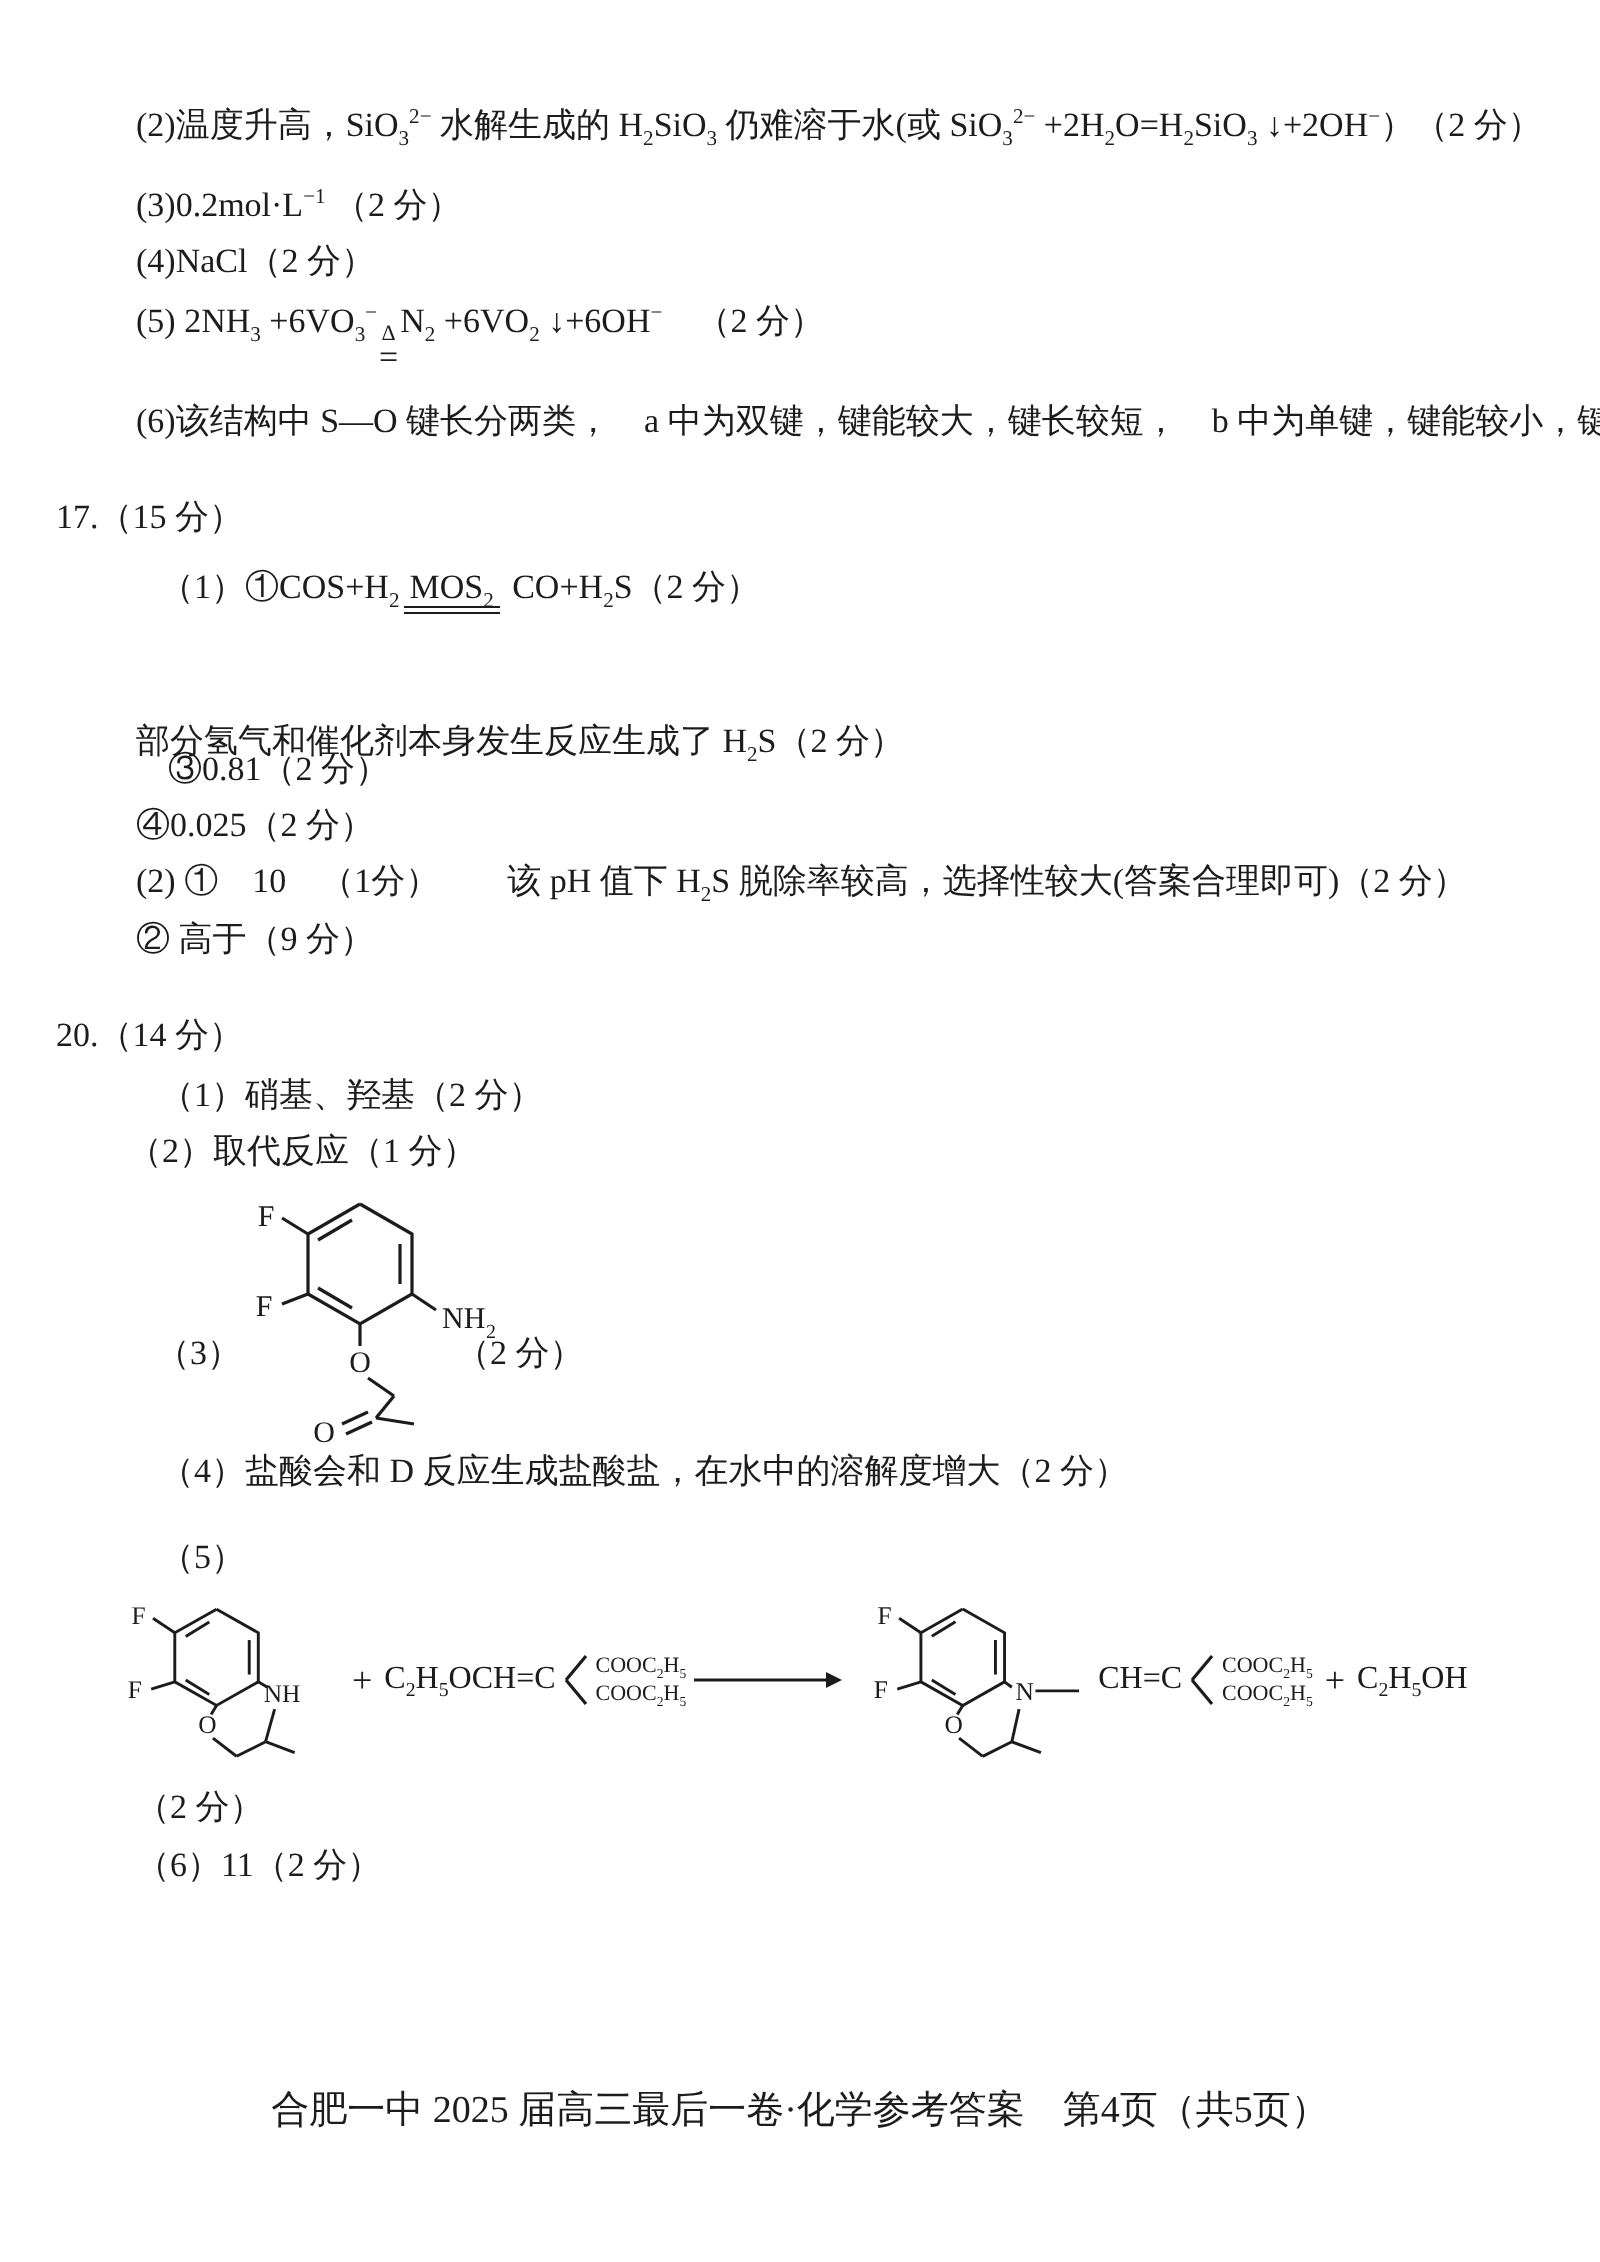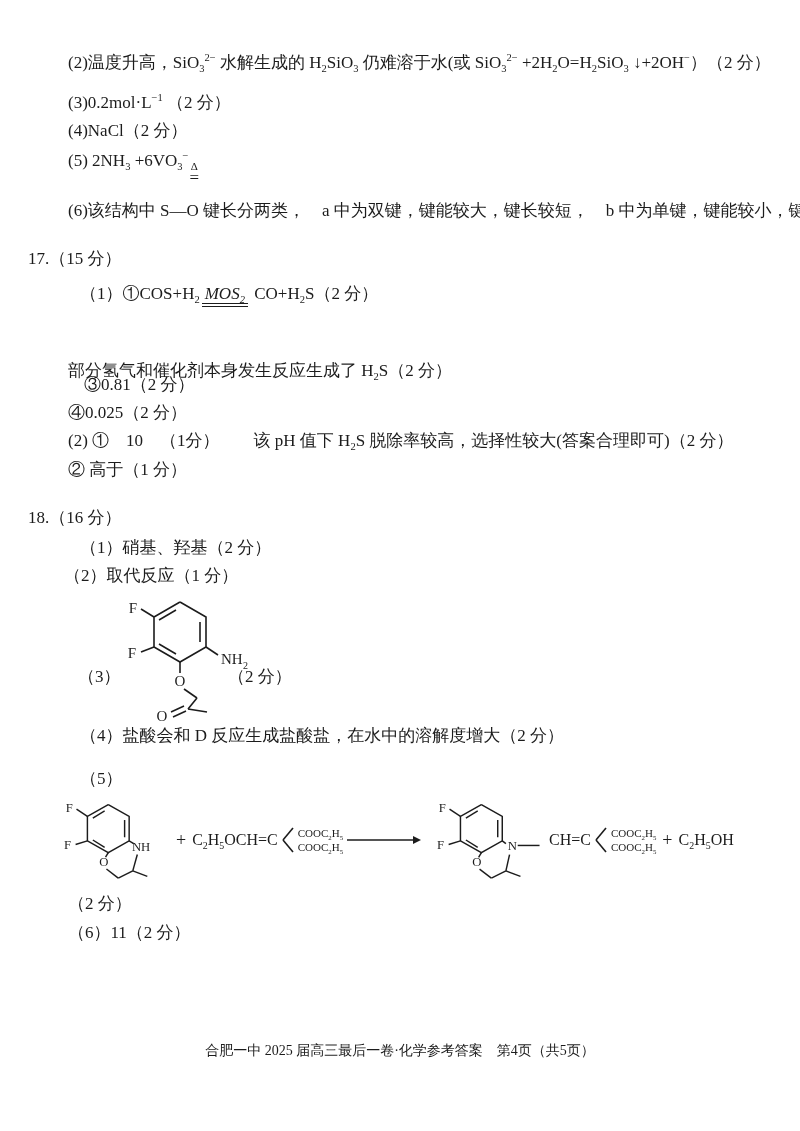--- a/index.html
+++ b/index.html
@@ -5,59 +5,59 @@
   html,body{margin:0;padding:0;background:#e8e8e8;}
   .page{position:relative;width:800px;height:1131px;background:#ffffff;overflow:hidden;
         font-family:"Liberation Serif","DejaVu Serif",serif;color:#1c1c1c;}
   .line{position:absolute;white-space:nowrap;font-size:17px;line-height:1.3;}
   sub{font-size:0.62em;line-height:0;}
   sup{font-size:0.62em;line-height:0;}
   .oveq{display:inline-flex;flex-direction:column;align-items:center;vertical-align:-4px;
         line-height:1;margin:0 1px;}
   .oveq .ov{font-size:11px;line-height:1;}
   .oveq .eqs{font-size:17px;line-height:0.7;}
-  .cat{font-style:italic;border-bottom:4px double #1c1c1c;padding:0 3px;margin:0 2px;}
+  .cat{border-bottom:4px double #1c1c1c;padding:0 3px;margin:0 2px;}
   .struct line,.struct polygon,.struct polyline{stroke:#1c1c1c;stroke-width:1.6;fill:none;}
   .struct polygon.filled{fill:#1c1c1c;stroke:none;}
   .struct text{font-family:"Liberation Serif","DejaVu Serif",serif;fill:#1c1c1c;}
   .scheme{position:absolute;left:52px;top:788px;width:705px;height:104px;display:flex;
           align-items:center;gap:4px;font-size:16px;}
   .stack{display:flex;flex-direction:column;font-size:11px;line-height:1.3;white-space:nowrap;}
   .plus{font-size:18px;padding:0 2px;}
-  .footer{position:absolute;top:1042px;left:0;width:100%;text-align:center;font-size:14px;}
+  .footer{position:absolute;top:1042px;left:0;width:100%;text-align:center;font-size:19px;}
 </style>
 </head>
 <body>
 
 <div class="page">
 
   <div class="line" style="left:68px;top:52px">(2)温度升高，SiO<sub>3</sub><sup>2−</sup> 水解生成的 H<sub>2</sub>SiO<sub>3</sub> 仍难溶于水(或 SiO<sub>3</sub><sup>2−</sup> +2H<sub>2</sub>O=H<sub>2</sub>SiO<sub>3</sub> ↓+2OH<sup>−</sup>）（2 分）</div>
   <div class="line" style="left:68px;top:92px">(3)0.2mol·L<sup>−1</sup> （2 分）</div>
   <div class="line" style="left:68px;top:120px">(4)NaCl（2 分）</div>
 
   <div class="line" style="left:68px;top:150px">
     <span>(5)  2NH<sub>3</sub> +6VO<sub>3</sub><sup>−</sup></span><span class="oveq">
         <span class="ov">Δ</span>
         <span class="eqs">=</span>
-      </span>
+      </span><span>N<sub>2</sub> +6VO<sub>2</sub> ↓+6OH<sup>−</sup>　（2 分）</span>
   </div>
 
   <div class="line" style="left:68px;top:200px">(6)该结构中 S—O 键长分两类，　a 中为双键，键能较大，键长较短，　b 中为单键，键能较小，键长较长（2 分）</div>
 
   <div class="line" style="left:28px;top:248px">17.（15 分）</div>
   <div class="line" style="left:80px;top:283px">
     <span>（1）①COS+H<sub>2</sub></span><span class="cat">MOS<sub>2</sub></span><span> CO+H<sub>2</sub>S（2 分）</span>
   </div>
   <div class="line" style="left:68px;top:360px">部分氢气和催化剂本身发生反应生成了 H<sub>2</sub>S（2 分）</div>
   <div class="line" style="left:84px;top:374px">③0.81（2 分）</div>
   <div class="line" style="left:68px;top:402px">④0.025（2 分）</div>
   <div class="line" style="left:68px;top:430px">(2) ①　10　（1分）　　该 pH 值下 H<sub>2</sub>S 脱除率较高，选择性较大(答案合理即可)（2 分）</div>
-  <div class="line" style="left:68px;top:459px">② 高于（1 分）</div>
+  <div class="line" style="left:68px;top:459px">② 高于（9 分）</div>
 
-  <div class="line" style="left:28px;top:507px">18.（16 分）</div>
+  <div class="line" style="left:28px;top:507px">20.（14 分）</div>
   <div class="line" style="left:80px;top:537px">（1）硝基、羟基（2 分）</div>
   <div class="line" style="left:64px;top:565px">（2）取代反应（1 分）</div>
 
   <svg class="struct" style="position:absolute;left:95px;top:582px" width="165" height="145" viewBox="0 0 165 145">
     <polyline points="85,20 111,35 111,65 85,80 59,65 59,35 85,20"></polyline>
     <line x1="64" y1="38" x2="81" y2="28"></line>
     <line x1="105" y1="40" x2="105" y2="60"></line>
     <line x1="81" y1="72" x2="64" y2="62"></line>
     <line x1="59" y1="35" x2="46" y2="27"></line>
     <text x="38" y="31" font-size="15" text-anchor="middle">F</text>

